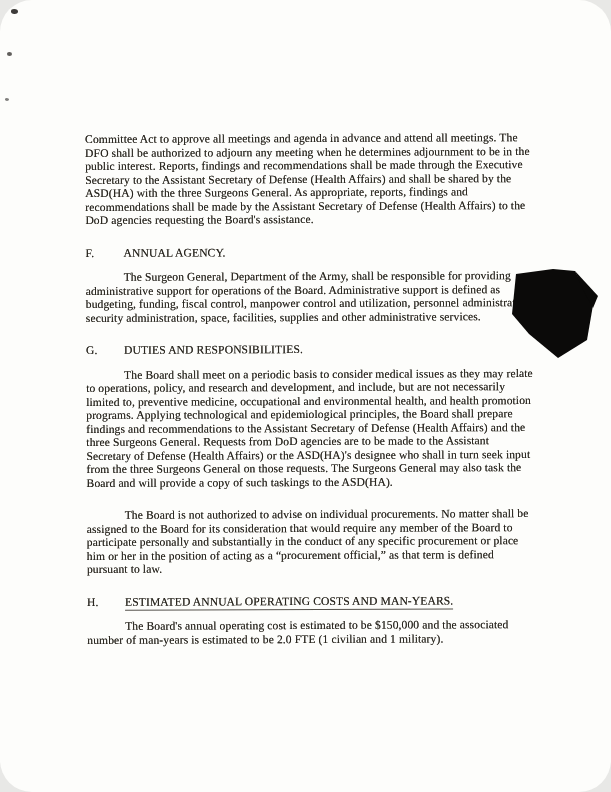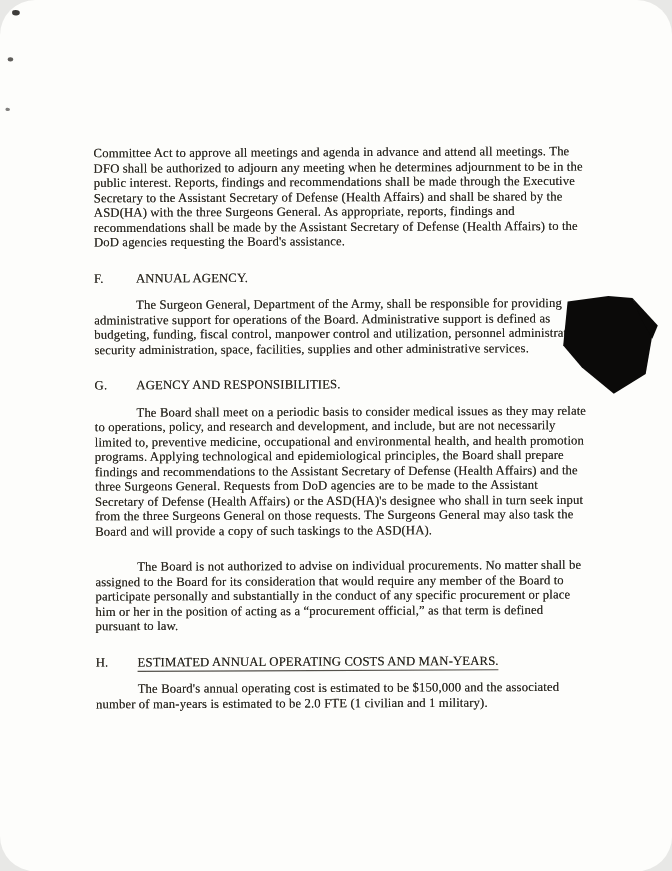--- a/index.html
+++ b/index.html
@@ -62,21 +62,21 @@
   <div class="content">
 
     <p class="par">Committee Act to approve all meetings and agenda in advance and attend all meetings. The DFO shall be authorized to adjourn any meeting when he determines adjournment to be in the public interest. Reports, findings and recommendations shall be made through the Executive Secretary to the Assistant Secretary of Defense (Health Affairs) and shall be shared by the ASD(HA) with the three Surgeons General. As appropriate, reports, findings and recommendations shall be made by the Assistant Secretary of Defense (Health Affairs) to the DoD agencies requesting the Board's assistance.</p>
 
     <div class="sec-head">
       <span class="sec-label">F.</span><span class="sec-title">ANNUAL AGENCY.</span>
     </div>
     <p class="par indent">The Surgeon General, Department of the Army, shall be responsible for providing administrative support for operations of the Board.  Administrative support is defined as budgeting, funding, fiscal control, manpower control and utilization, personnel administration, security administration, space, facilities, supplies and other administrative services.</p>
 
     <div class="sec-head">
-      <span class="sec-label">G.</span><span class="sec-title">AGENCY AND RESPONSIBILITIES.</span>
+      <span class="sec-label">G.</span><span class="sec-title">DUTIES AND RESPONSIBILITIES.</span>
     </div>
     <p class="par indent">The Board shall meet on a periodic basis to consider medical issues as they may relate to operations, policy, and research and development, and include, but are not necessarily limited to, preventive medicine, occupational and environmental health, and health promotion programs.  Applying technological and epidemiological principles, the Board shall prepare findings and recommendations to the Assistant Secretary of Defense (Health Affairs) and the three Surgeons General.  Requests from DoD agencies are to be made to the Assistant Secretary of Defense (Health Affairs) or the ASD(HA)'s designee who shall in turn seek input from the three Surgeons General on those requests.  The Surgeons General may also task the Board and will provide a copy of such taskings to the ASD(HA).</p>
     <p class="par indent">The Board is not authorized to advise on individual procurements.  No matter shall be assigned to the Board for its consideration that would require any member of the Board to participate personally and substantially in the conduct of any specific procurement or place him or her in the position of acting as a “procurement official,” as that term is defined pursuant to law.</p>
 
     <div class="sec-head">
       <span class="sec-label">H.</span><span class="sec-title underlined">ESTIMATED ANNUAL OPERATING COSTS AND MAN-YEARS.</span>
     </div>
     <p class="par indent">The Board's annual operating cost is estimated to be $150,000 and the associated number of man-years is estimated to be 2.0 FTE (1 civilian and 1 military).</p>
 
   </div>

